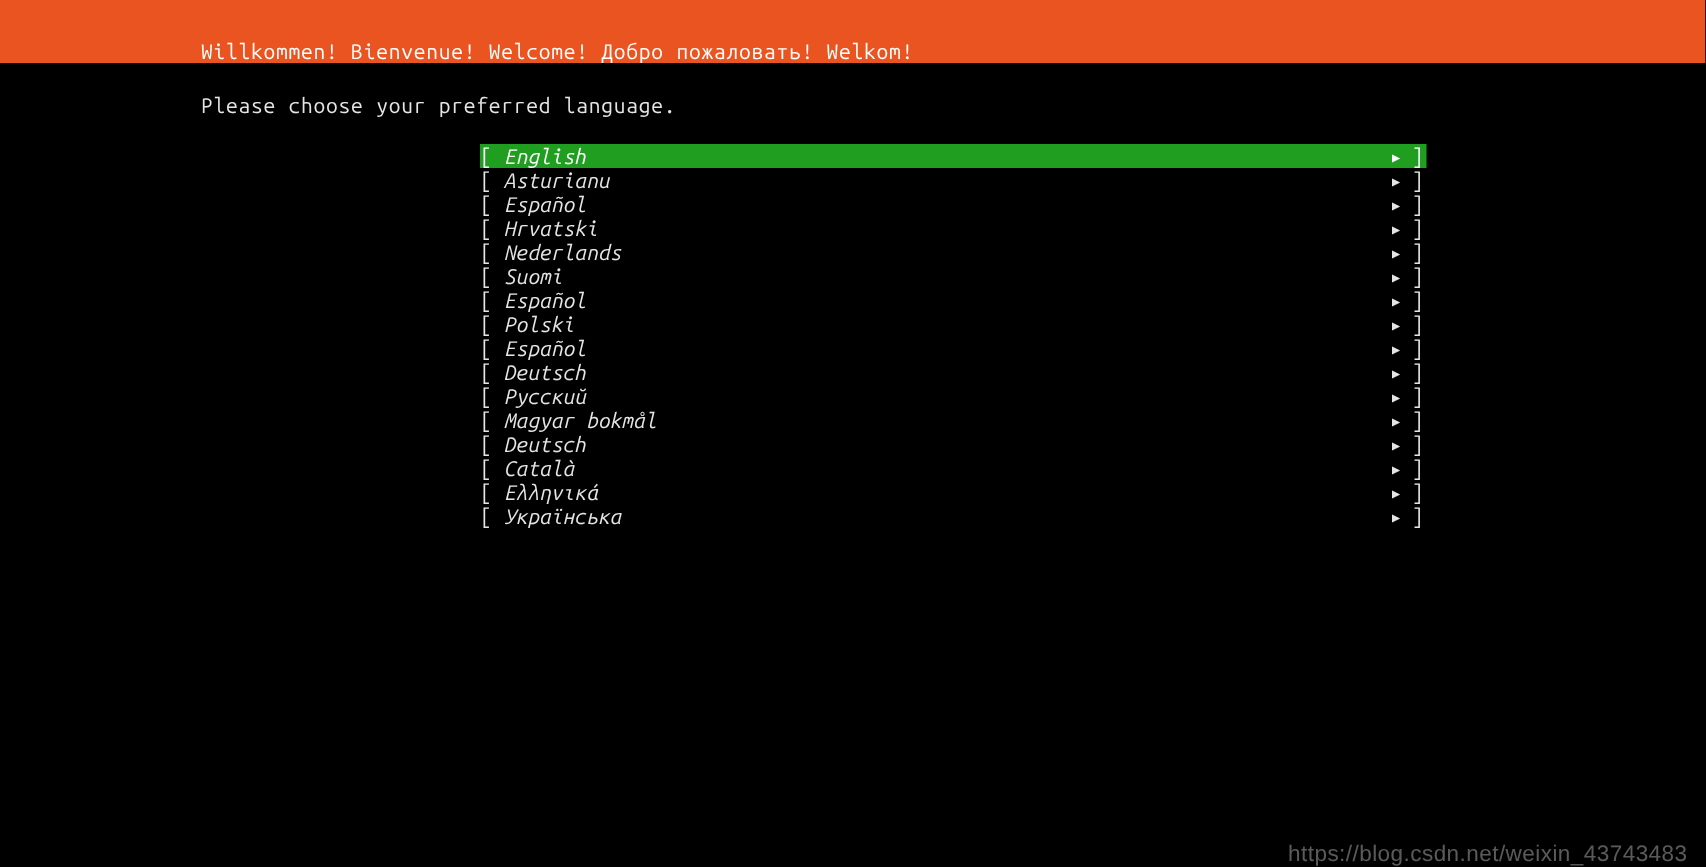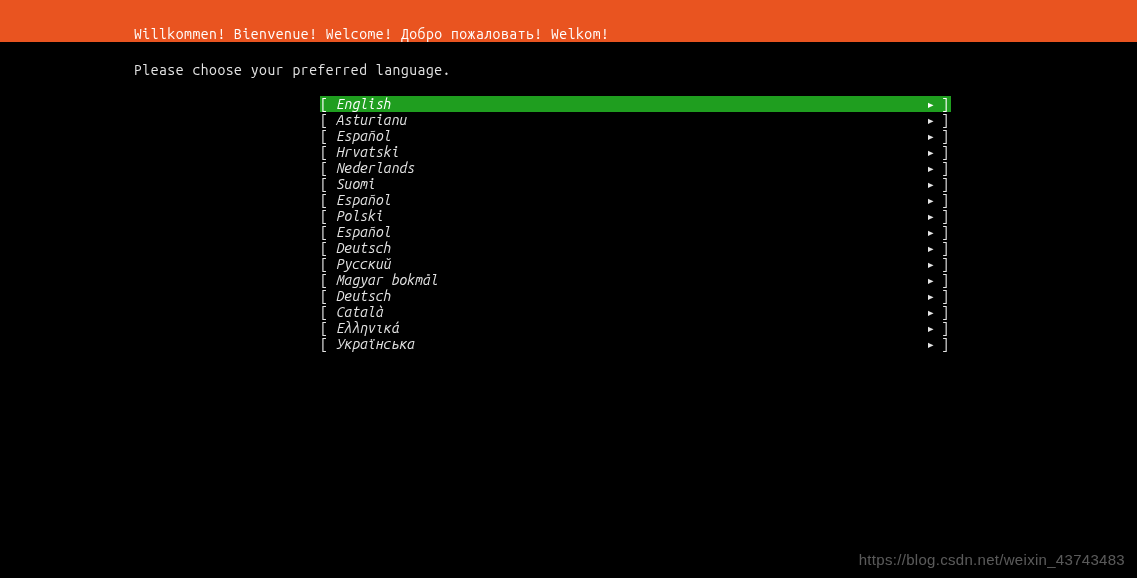--- a/index.html
+++ b/index.html
@@ -68,21 +68,21 @@
     }
     .lang-close {
       flex: 0 0 auto;
       width: 16px;
       text-align: right;
       padding-right: 2px;
     }
     .watermark {
       position: absolute;
       right: 12px;
-      bottom: 10px;
+      bottom: 0;
       color: rgba(200,200,200,0.45);
       font-family: Arial, sans-serif;
       font-size: 15px;
       letter-spacing: 0.3px;
     }
   </style>
 </head>
 <body>
 
 <div class="header-bar">

